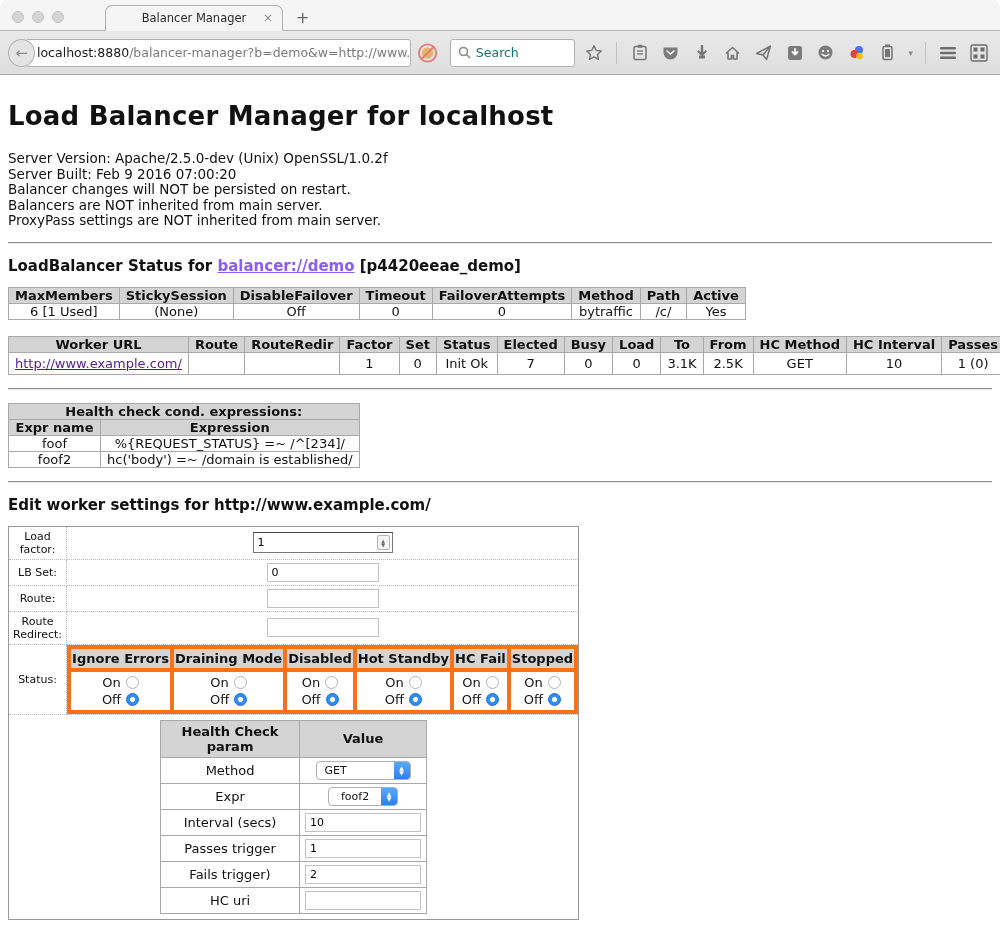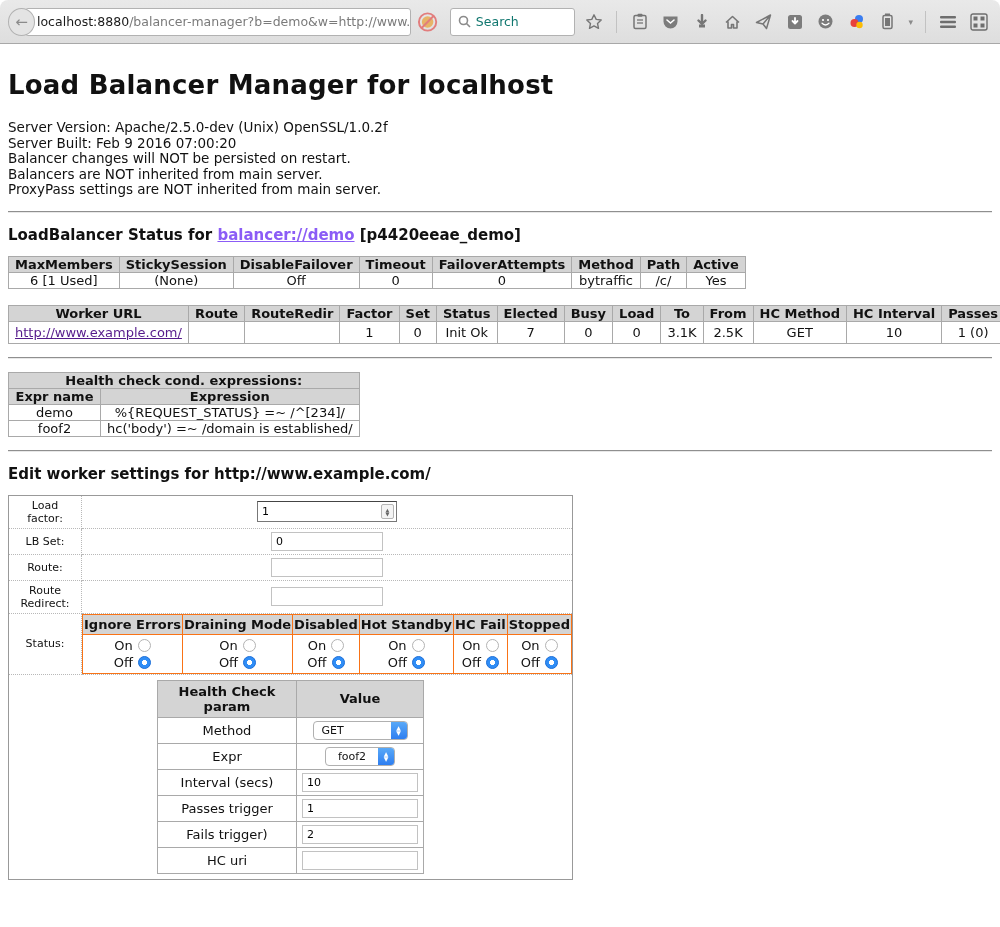--- a/index.html
+++ b/index.html
@@ -60,21 +60,21 @@
   table.form td.flabel { width:100px; font-size:11px; }
   input.txt { width:112px; height:19px; border:1px solid #c2c2c2; font-size:11px; padding:1px 4px;
               font-family:"DejaVu Sans", sans-serif; }
   .numwrap { display:inline-flex; width:140px; height:21px; border:1px solid #777; border-top-color:#444; background:#fff; align-items:center; }
   .numwrap input { flex:1; border:0; outline:none; font-size:11px; padding:1px 4px; min-width:0;
                    font-family:"DejaVu Sans", sans-serif; }
   .spinner { width:13px; height:15px; border:1px solid #b5b5b5; border-radius:2px; margin-right:2px;
              display:flex; flex-direction:column; align-items:center; justify-content:center; font-size:5px; color:#666; line-height:4px; background:#f4f4f4; }
 
   table.inner { border-collapse:collapse; font-size:13px; width:100%; }
-  table.inner th, table.inner td { border:1px solid #f97316; padding:2px 1px; text-align:center; white-space:nowrap; }
+  table.inner th, table.inner td { border:4px solid #f97316; padding:2px 1px; text-align:center; white-space:nowrap; }
   table.inner th { background:#d4d4d4; }
   .radline { display:flex; align-items:center; justify-content:center; gap:5px; line-height:17px; }
   input.mrad { appearance:none; -webkit-appearance:none; width:13px; height:13px; border-radius:50%;
                border:1px solid #b3b3b3; background:#fff; margin:0; }
   input.mrad:checked { border:1px solid #1d6fd8; background:radial-gradient(circle at 50% 50%, #fff 0 2.5px, #2f8df6 2.5px); }
 
   table.hc { border-collapse:collapse; font-size:13px; width:267px; margin:2px auto; border:1px solid #999; }
   table.hc th, table.hc td { border:1px solid #a9a9a9; padding:3px 5px; text-align:center; }
   table.hc th { background:#d4d4d4; }
   .mac-select { display:inline-flex; align-items:stretch; border:1px solid #b0b0b0; border-radius:4px;
@@ -82,20 +82,32 @@
   .mac-select .sel-label { padding:1px 8px; font-size:11px; display:flex; align-items:center; }
   .mac-select .sel-btn { width:16px; background:linear-gradient(#59a9f8,#2e7ef0); display:flex; flex-direction:column;
                 align-items:center; justify-content:center; color:#fff; font-size:6px; line-height:5px; }
   .hc input.txt { width:116px; }
 </style>
 </head>
 <body>
 
 <div class="window">
 
+  <div class="tabbar">
+    <div class="traffic">
+      <span class="light"></span>
+      <span class="light"></span>
+      <span class="light"></span>
+    </div>
+    <div class="tab">
+      <span class="tab-title">Balancer Manager</span>
+      <span class="tab-close">×</span>
+    </div>
+    <span class="newtab">+</span>
+  </div>
 
   <div class="toolbar">
     <div class="back-btn">
       <span>←</span>
     </div>
     <div class="urlbar">
       <svg class="gi" width="14" height="14" viewBox="0 0 14 14" style="margin:0 5px 0 -18px;">
         <circle cx="7" cy="7" r="6" fill="none" stroke="#9a9a9a" stroke-width="1.3"></circle>
         <ellipse cx="7" cy="7" rx="2.8" ry="6" fill="none" stroke="#9a9a9a" stroke-width="1"></ellipse>
         <line x1="1" y1="7" x2="13" y2="7" stroke="#9a9a9a" stroke-width="1"></line>
@@ -290,21 +302,21 @@
     <table class="data">
       <tbody>
           <tr>
         <th colspan="2">Health check cond. expressions:</th>
       </tr>
       <tr>
         <th style="width:92px;margin-top:11px;">Expr name</th>
         <th style="width:226px;">Expression</th>
       </tr>
       <tr>
-        <td>demo</td>
+        <td>foof</td>
         <td class="left">%{REQUEST_STATUS} =~ /^[234]/</td>
       </tr>
       <tr>
         <td>foof2</td>
         <td class="left">hc('body') =~ /domain is established/</td>
       </tr>
     </tbody>
       </table>
 
     <hr>

